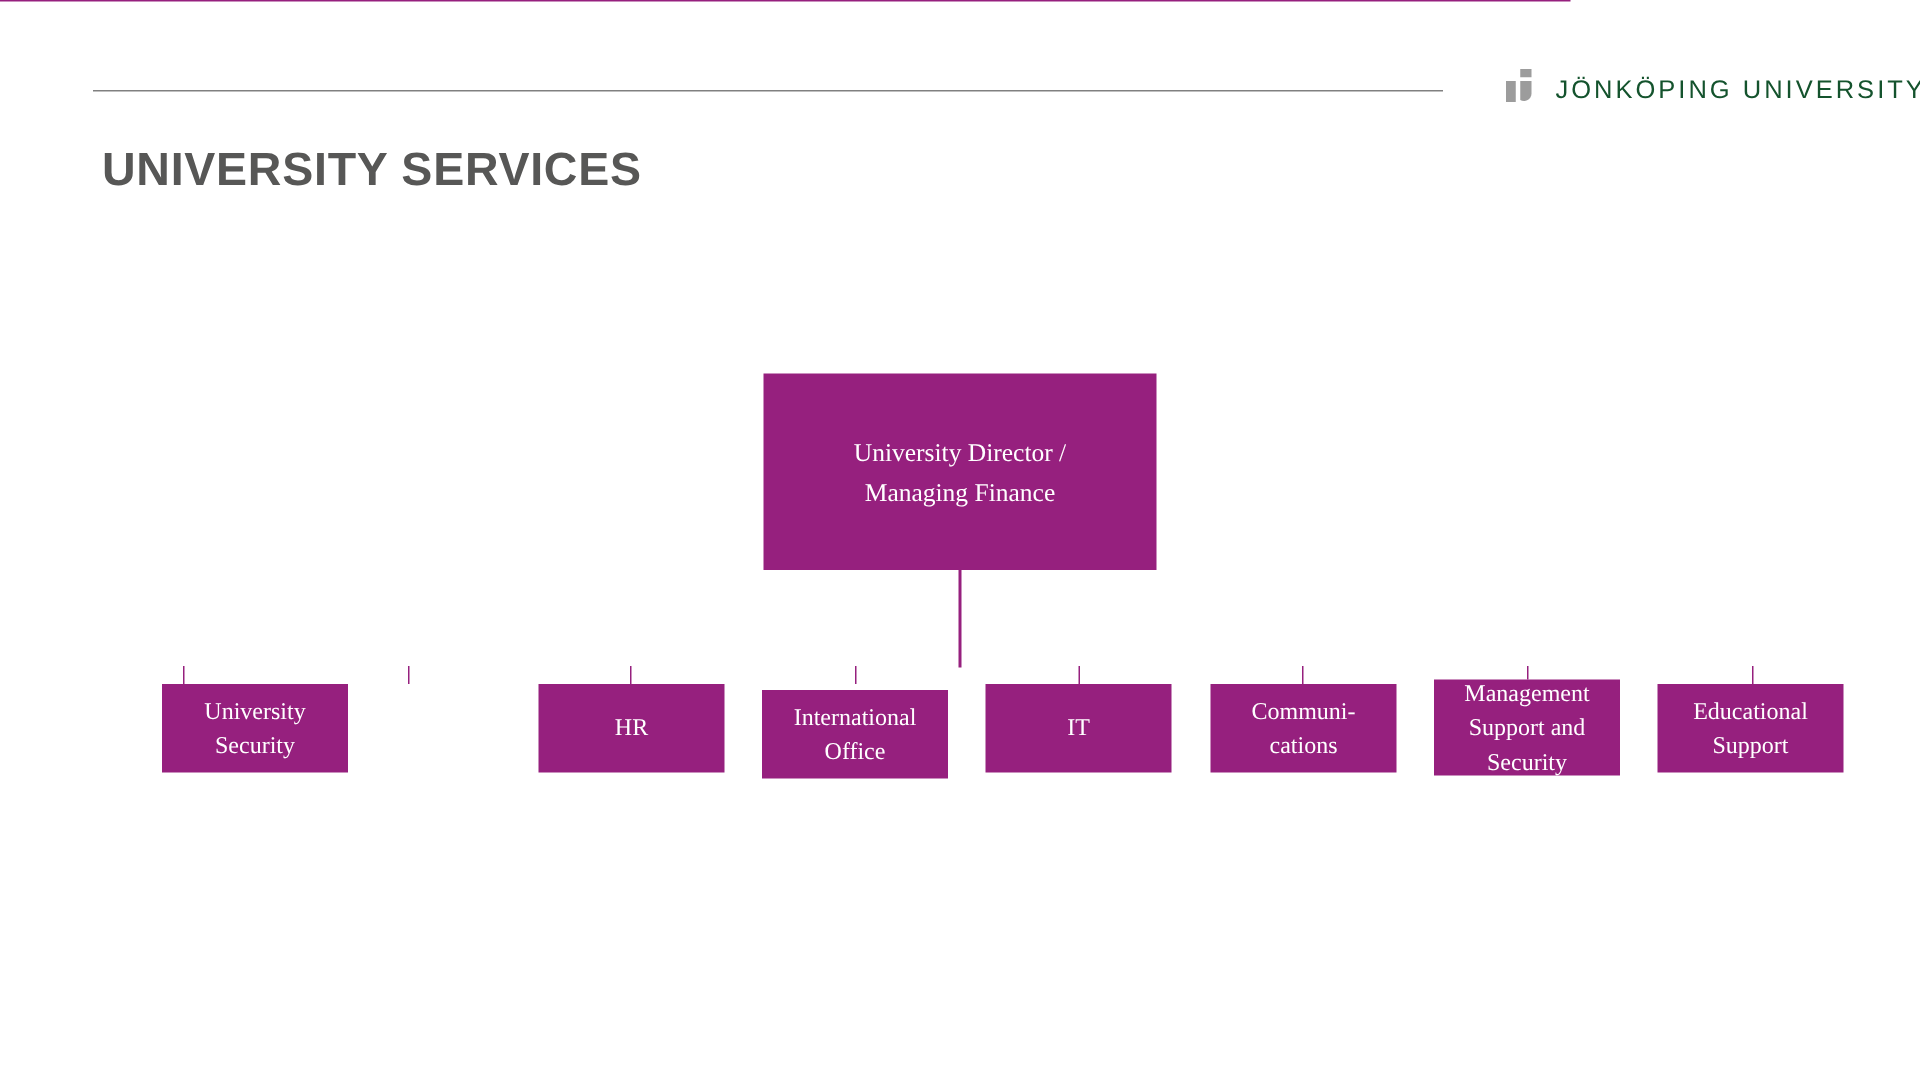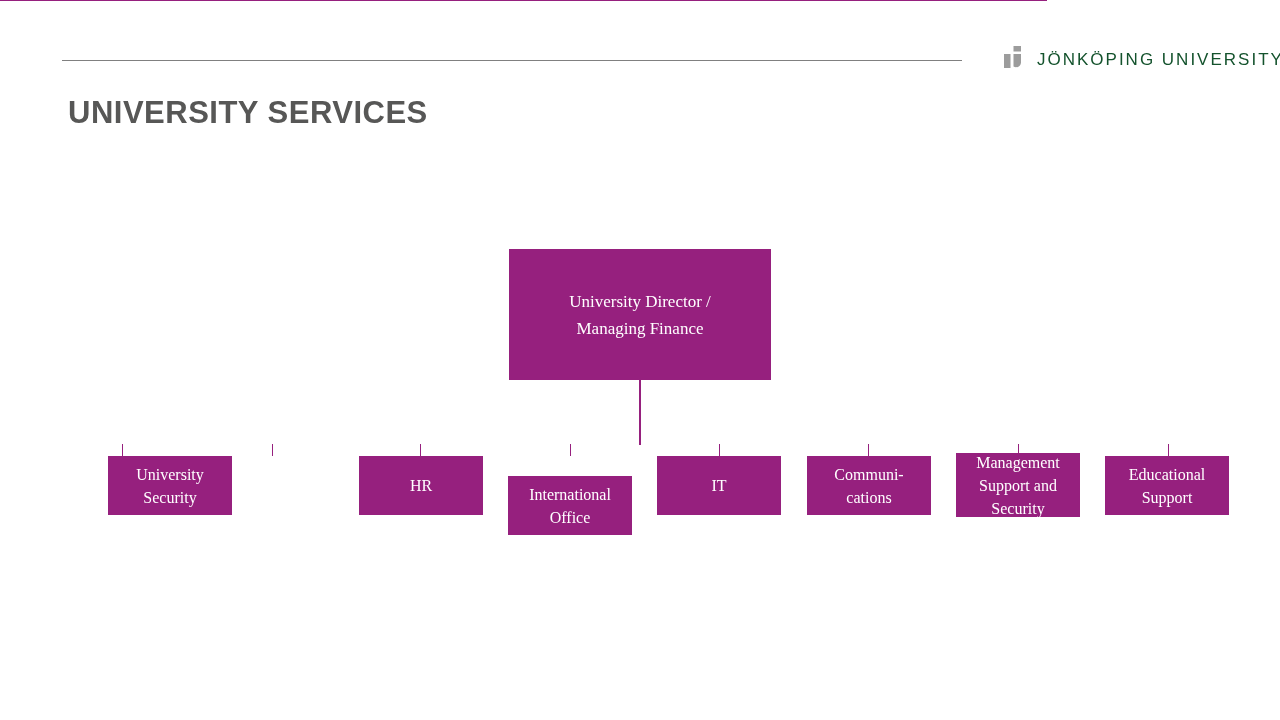--- a/index.html
+++ b/index.html
@@ -183,21 +183,21 @@
       </div>
     </div>
 
 
     <div class="node node-leaf" style="left:359px; top:456px; width:124px; height:59px;">
       <div>
         <div>HR</div>
       </div>
     </div>
 
-    <div class="node node-leaf" style="left:508px; top:476px; width:124px; height:59px;">
+    <div class="node node-leaf" style="left:508px; top:460px; width:124px; height:59px;">
       <div>
         <div>International</div>
         <div>Office</div>
       </div>
     </div>
 
     <div class="node node-leaf" style="left:657px; top:456px; width:124px; height:59px;">
       <div>
         <div>IT</div>
       </div>

